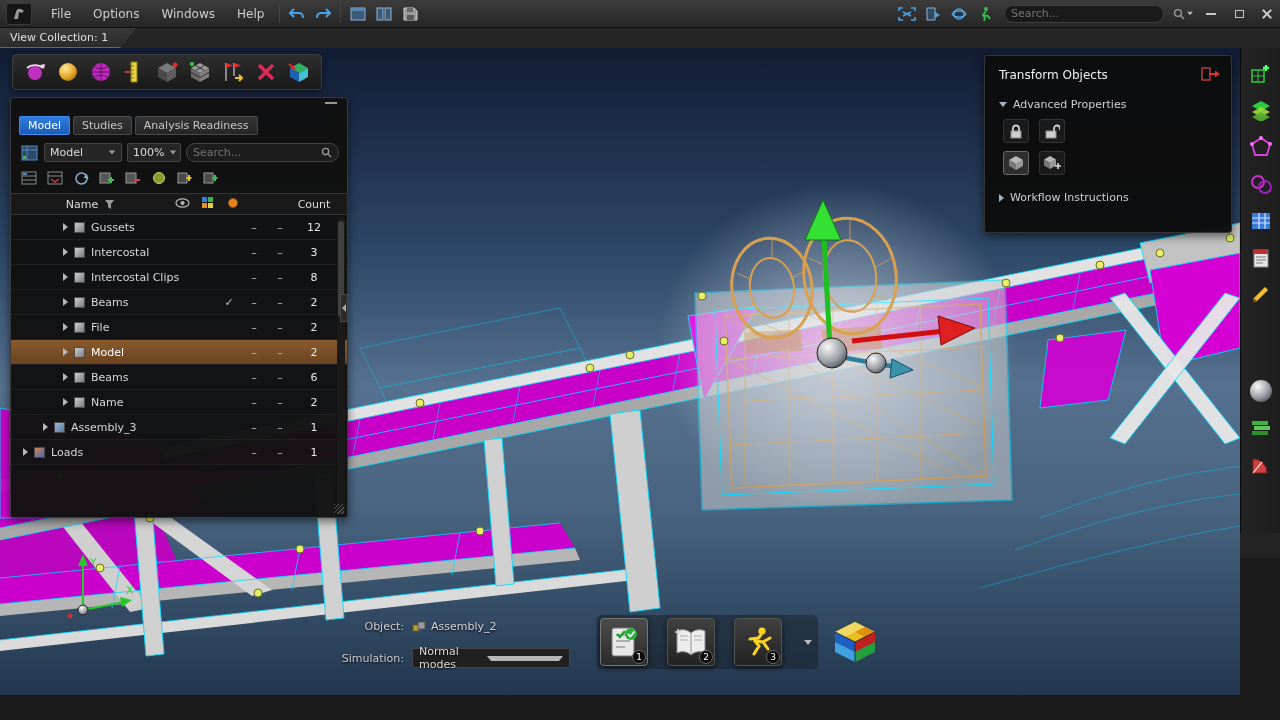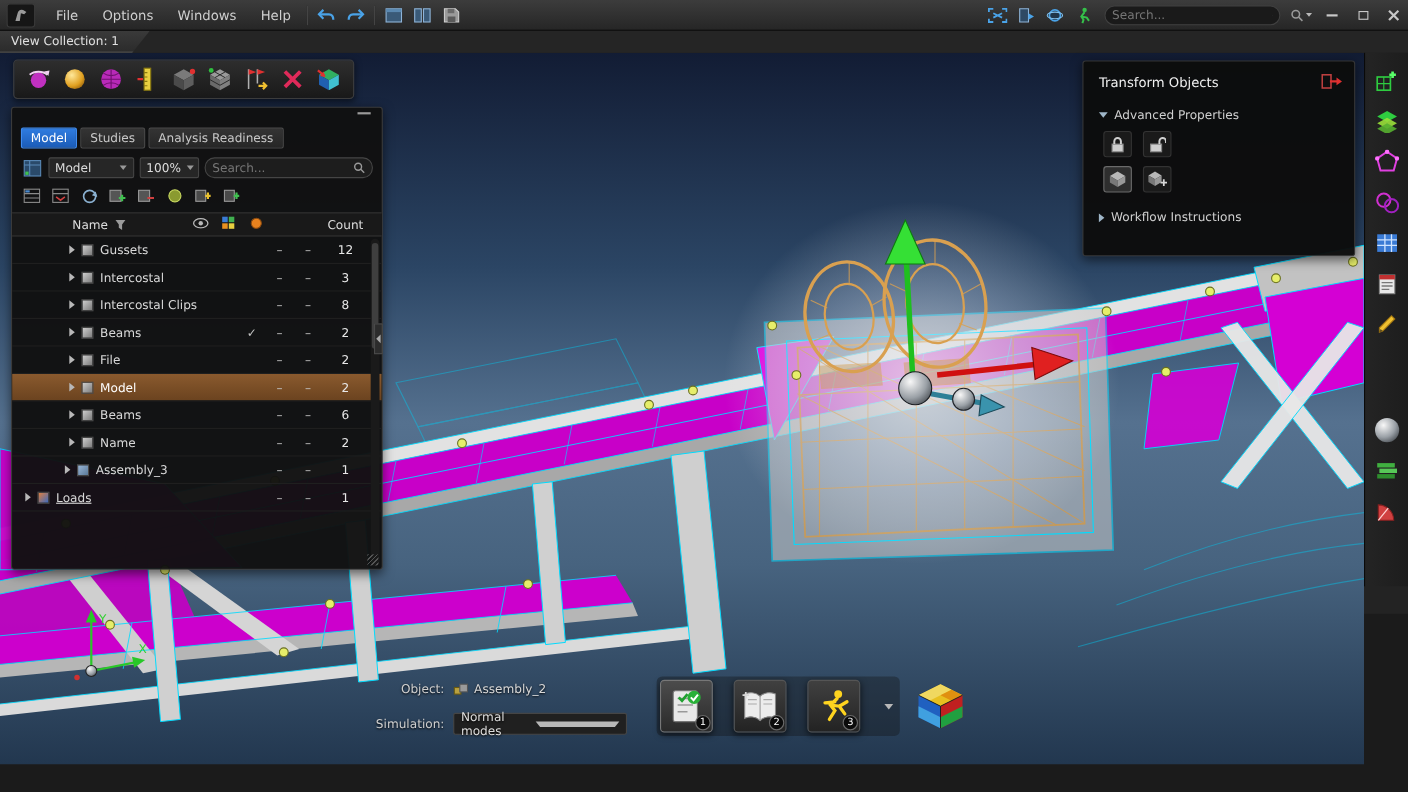--- a/index.html
+++ b/index.html
@@ -78,21 +78,21 @@
   .col-name { flex:1; display:flex; align-items:center; justify-content:center; gap:6px; }
   .col-check { width:24px; text-align:center; }
   .col-c1 { width:26px; text-align:center; }
   .col-c2 { width:26px; text-align:center; }
   .col-count { width:42px; text-align:center;margin-left:47px; }
   .lp-body { position:relative; height:302px; overflow:hidden; }
   .trow { display:flex; align-items:center; height:25px; border-bottom:1px solid #1f1f1f; font-size:11px;
     color:#d8d8d8; padding-right:12px; }
   .trow.sel { background:linear-gradient(#8a5a2e,#6b431f); color:#fff; }
   .tname { flex:1; display:flex; align-items:center; gap:6px; }
-  .lvl2 .tname { padding-left:52px; } .lvl1 .tname { padding-left:48px; } .lvl0 .tname { padding-left:12px;text-decoration:underline; }
+  .lvl2 .tname { padding-left:52px; } .lvl1 .tname { padding-left:32px; } .lvl0 .tname { padding-left:12px; }
   .tri { width:0; height:0; border-left:5px solid #b8b8b8; border-top:4px solid transparent;
     border-bottom:4px solid transparent; flex:none; }
   .part-icon { width:11px; height:11px; flex:none; background:linear-gradient(135deg,#cfcfcf,#7a7a7a);
     border:1px solid #4a4a4a; }
   .part-icon.asm { background:linear-gradient(135deg,#9ab8d8,#5a7898); }
   .part-icon.load { background:linear-gradient(135deg,#e08040,#3a6ac0); }
   .rcheck,.rc1,.rc2 { color:#c0c0c0; }
   .rcheck { width:24px; text-align:center; } .rc1{width:26px;text-align:center;} .rc2{width:26px;text-align:center;}
   .rcount { width:42px; text-align:center; color:#e8e8e8; }
   .lp-scroll { position:absolute; right:2px; top:2px; bottom:2px; width:8px; background:#1a1a1a; border-radius:4px; }

